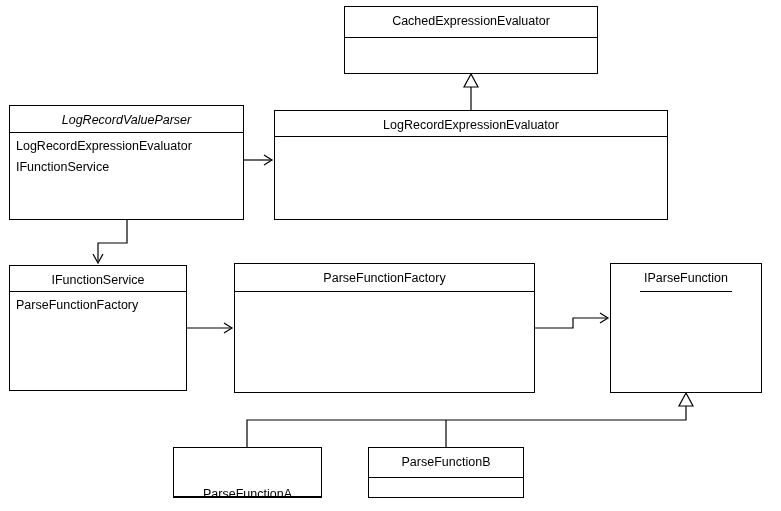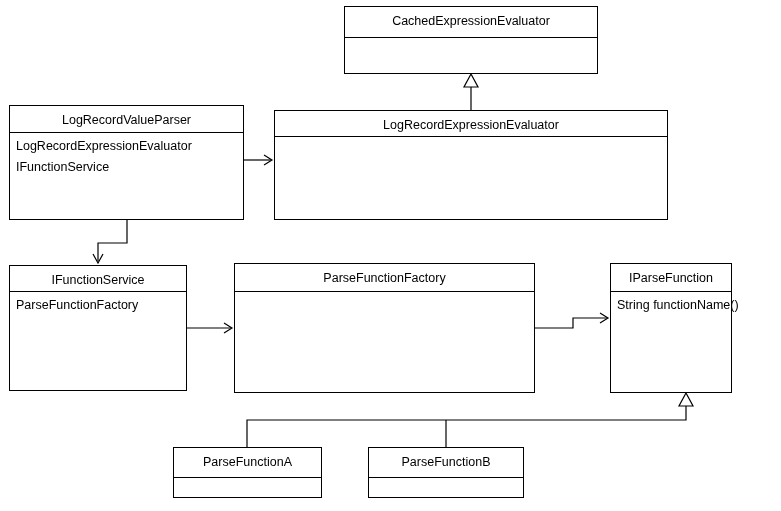--- a/index.html
+++ b/index.html
@@ -36,20 +36,21 @@
     border-bottom: 1px solid #000000;
     text-align: center;
     font-size: 12.5px;
     color: #000000;
     line-height: 1;
     padding: 8px 4px 8px 4px;
     white-space: nowrap;
     overflow: hidden;
   }
   .uml-header.abstract {
+    font-style: italic;
   }
   .uml-body {
     flex: 1 1 auto;
     box-sizing: border-box;
     padding: 6px 6px 4px 6px;
     display: flex;
     flex-direction: column;
     gap: 5px;
   }
   .uml-attr {
@@ -122,29 +123,28 @@
     <div class="uml-header" style="height:26px;">IFunctionService</div>
     <div class="uml-body">
       <div class="uml-attr">ParseFunctionFactory</div>
     </div>
   </div>
 
   <div class="uml-class" style="left:234px; top:263px; width:301px; height:130px;">
     <div class="uml-header" style="height:28px;">ParseFunctionFactory</div>
   </div>
 
-  <div class="uml-class" style="left:610px; top:263px; width:122px; height:130px;">
+  <div class="uml-class" style="left:610px; top:263px; width:152px; height:130px;align-items:center;">
     <div class="uml-header" style="height:28px;">IParseFunction</div>
     <div class="uml-body">
-      <div class="uml-attr">String functionName()</div>
     </div>
   </div>
 
   <div class="uml-class" style="left:173px; top:447px; width:149px; height:51px;">
-    <div class="uml-header" style="height:30px;">ParseFunctionA</div>
+    <div class="uml-header" style="height:30px;margin-top:32px;">ParseFunctionA</div>
     <div class="uml-body empty"></div>
   </div>
 
   <div class="uml-class" style="left:368px; top:447px; width:156px; height:51px;">
     <div class="uml-header" style="height:30px;">ParseFunctionB</div>
     <div class="uml-body empty"></div>
   </div>
 
 </div>
 

